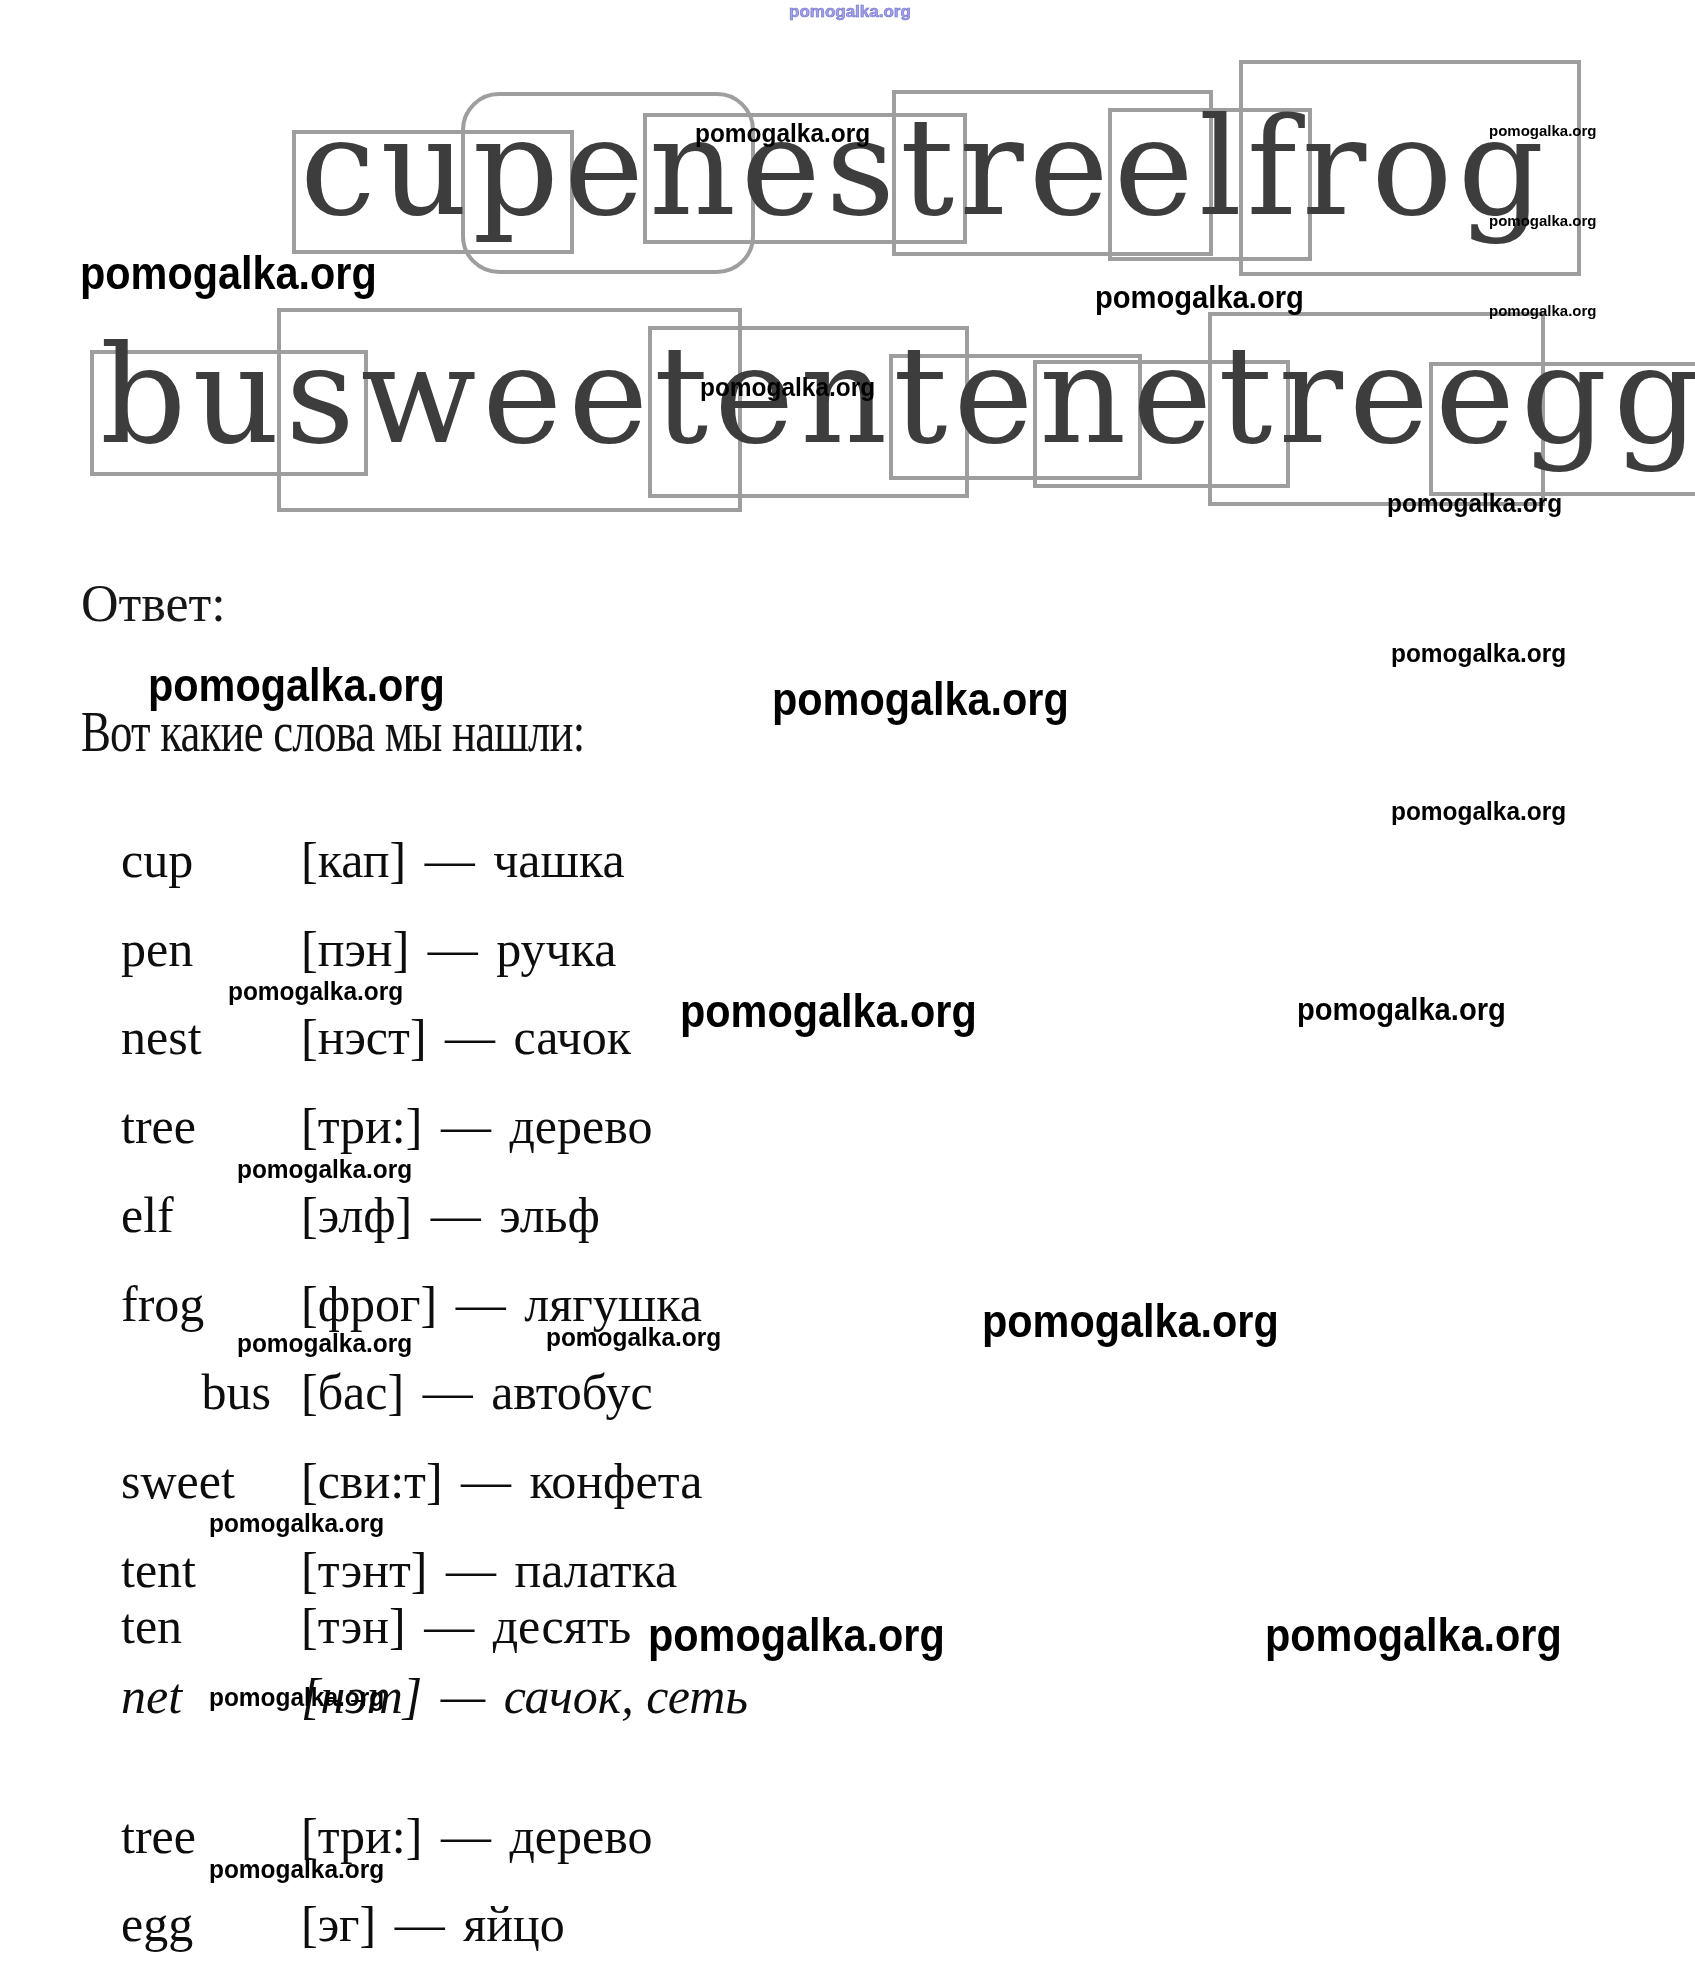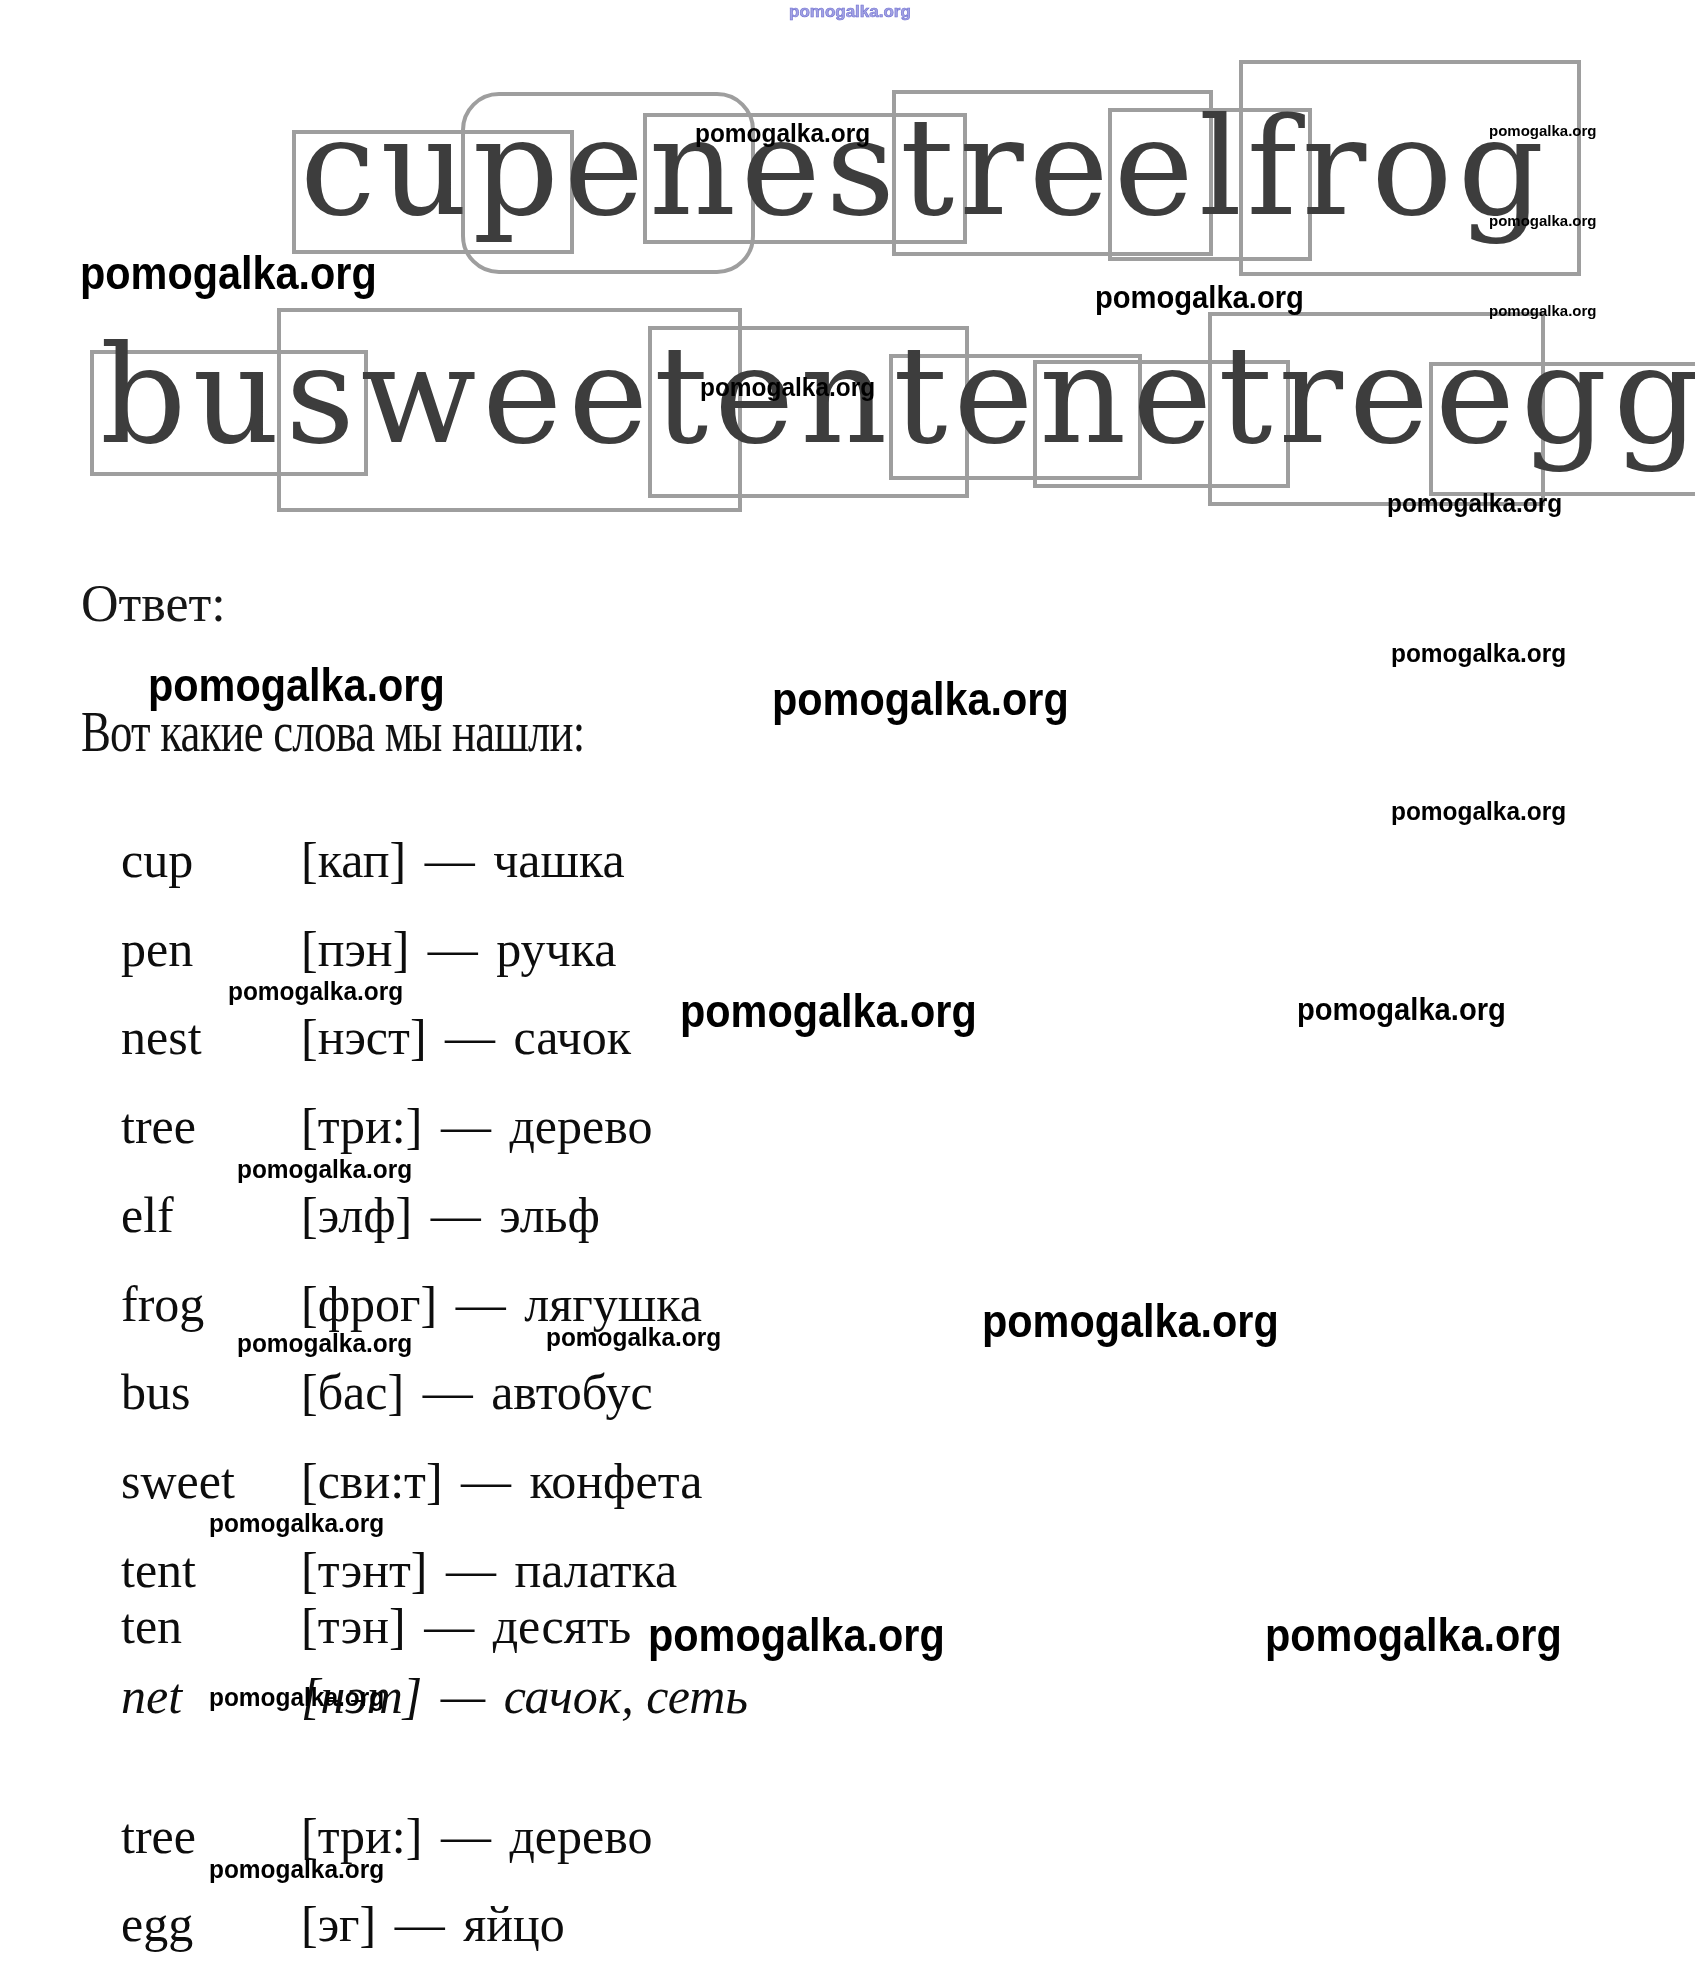--- a/index.html
+++ b/index.html
@@ -44,21 +44,21 @@
   <div class="otvet">Ответ:</div>
   <div class="intro">Вот какие слова мы нашли:</div>
 
   <div id="wordlist">
       <div class="entry" style="top: 832px;"><span class="w">cup</span><span class="tr">[кап]</span><span class="dash"> — </span><span class="ru">чашка</span></div>
       <div class="entry" style="top: 921px;"><span class="w">pen</span><span class="tr">[пэн]</span><span class="dash"> — </span><span class="ru">ручка</span></div>
       <div class="entry" style="top: 1009px;"><span class="w">nest</span><span class="tr">[нэст]</span><span class="dash"> — </span><span class="ru">сачок</span></div>
       <div class="entry" style="top: 1098px;"><span class="w">tree</span><span class="tr">[три:]</span><span class="dash"> — </span><span class="ru">дерево</span></div>
       <div class="entry" style="top: 1187px;"><span class="w">elf</span><span class="tr">[элф]</span><span class="dash"> — </span><span class="ru">эльф</span></div>
       <div class="entry" style="top: 1276px;"><span class="w">frog</span><span class="tr">[фрог]</span><span class="dash"> — </span><span class="ru">лягушка</span></div>
-      <div class="entry" style="top: 1364px;"><span class="w">bus</span><span class="tr">[бас]</span><span class="dash"> — </span><span class="ru">автобус</span></div>
+      <div class="entry" style="top: 1364px; text-align: right;"><span class="w">bus</span><span class="tr">[бас]</span><span class="dash"> — </span><span class="ru">автобус</span></div>
       <div class="entry" style="top: 1453px;"><span class="w">sweet</span><span class="tr">[сви:т]</span><span class="dash"> — </span><span class="ru">конфета</span></div>
       <div class="entry" style="top: 1542px;"><span class="w">tent</span><span class="tr">[тэнт]</span><span class="dash"> — </span><span class="ru">палатка</span></div>
       <div class="entry" style="top: 1598px;"><span class="w">ten</span><span class="tr">[тэн]</span><span class="dash"> — </span><span class="ru">десять</span></div>
       <div class="entry" style="top: 1668px; font-style: italic;"><span class="w">net</span><span class="tr">[нэт]</span><span class="dash"> — </span><span class="ru">сачок, сеть</span></div>
       <div class="entry" style="top: 1808px;"><span class="w">tree</span><span class="tr">[три:]</span><span class="dash"> — </span><span class="ru">дерево</span></div>
       <div class="entry" style="top: 1896px;"><span class="w">egg</span><span class="tr">[эг]</span><span class="dash"> — </span><span class="ru">яйцо</span></div>
     </div>
   <div id="watermarks">
       <div class="wm v-blue" style="left: 789px; top: 2px;">pomogalka.org</div>
       <div class="wm v-s26" style="left: 695px; top: 118px;">pomogalka.org</div>

